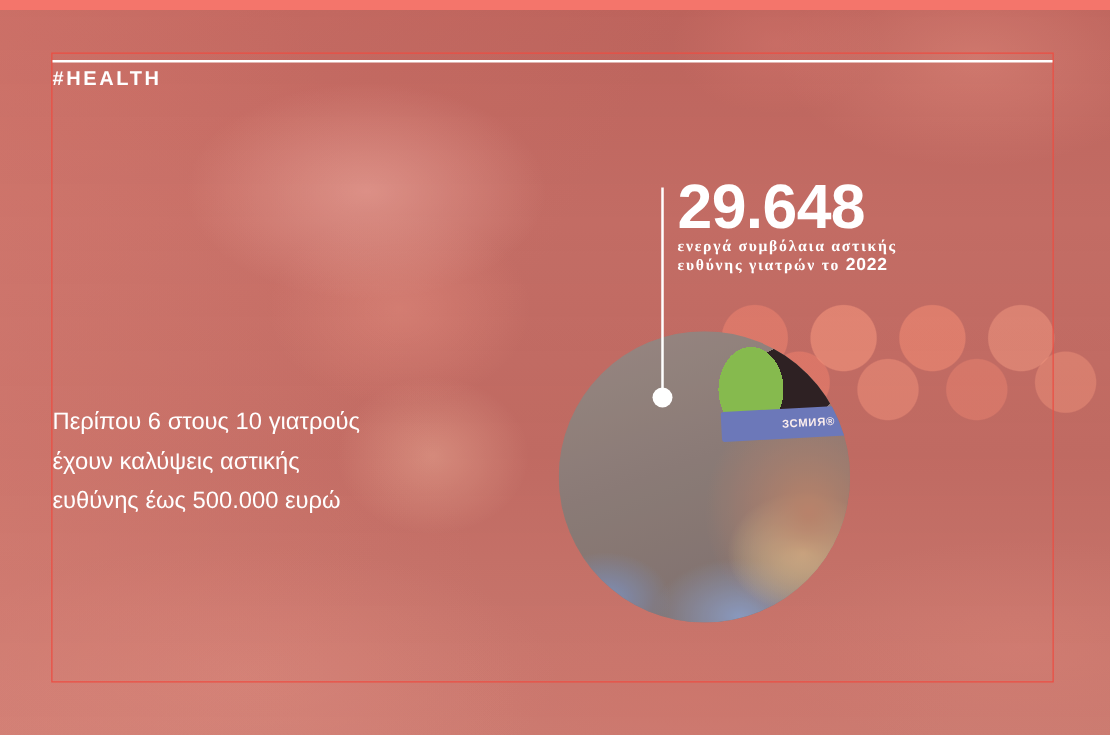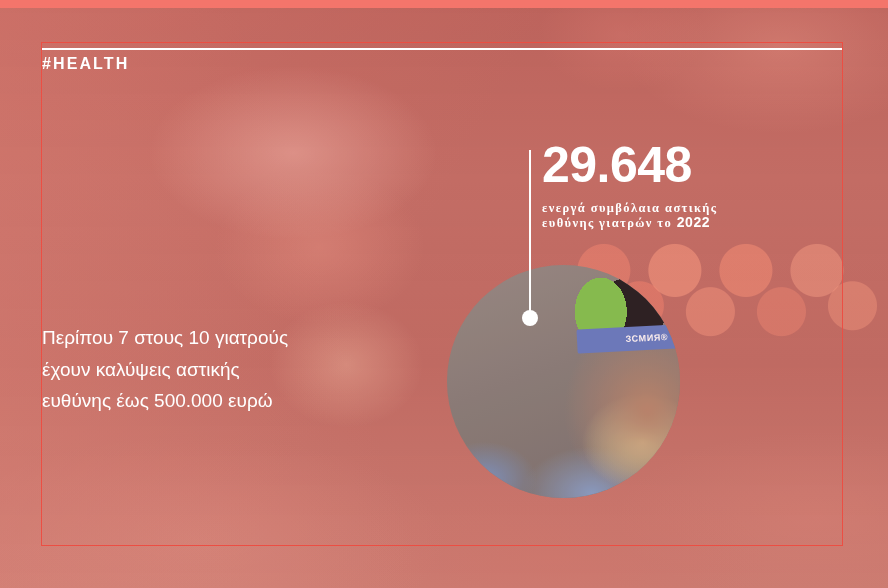--- a/index.html
+++ b/index.html
@@ -183,21 +183,20 @@
   }
   .stat-number {
     color: #ffffff;
     font-family: "Liberation Sans", sans-serif;
     font-size: 50px;
     font-weight: 700;
     line-height: 1;
     letter-spacing: -0.5px;
   }
   .stat-caption {
-    margin-top: 11px;
     color: #ffffff;
     font-family: "Liberation Serif", serif;
     font-size: 12.5px;
     font-weight: 700;
     letter-spacing: 1.4px;
     line-height: 1.12;
     width: 210px;
   }
   .stat-caption .year {
     font-family: "Liberation Sans", sans-serif;
@@ -244,15 +243,15 @@
   <div class="pointer-line"></div>
   <div class="pointer-dot"></div>
 
   <div class="stat-block">
     <div class="stat-number">29.648</div>
     <div class="stat-caption">
       <span>ενεργά συμβόλαια αστικής ευθύνης γιατρών το </span><span class="year">2022</span>
     </div>
   </div>
 
-  <div class="body-copy">Περίπου 7 στους 10 γιατρούς έχουν καλύψεις αστικής ευθύνης έως 500.000 ευρώ</div>
+  <div class="body-copy">Περίπου 6 στους 10 γιατρούς έχουν καλύψεις αστικής ευθύνης έως 500.000 ευρώ</div>
 
 </div>
 
 </body></html>

